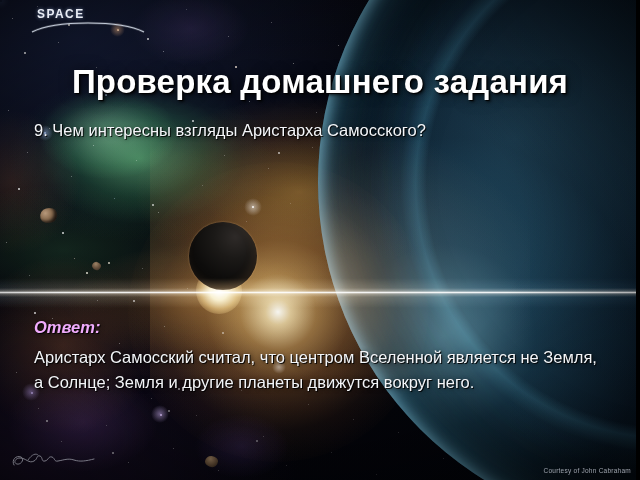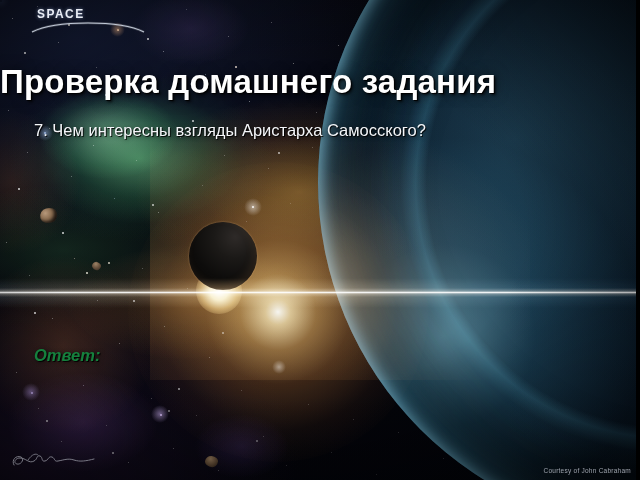--- a/index.html
+++ b/index.html
@@ -354,21 +354,21 @@
     height: 16px;
     overflow: hidden;
   }
 
   
   #title {
     position: absolute;
     left: 0;
     top: 40px;
     width: 640px;
-    text-align: left;
+    text-align: center;
     font-family: "Liberation Sans", sans-serif;
     font-weight: bold;
     font-size: 33px;
     line-height: 40px;
     color: #ffffff;
     text-shadow:
       1px 1px 0 rgba(0,0,0,0.85),
       2px 2px 3px rgba(0,0,0,0.75),
       0 0 14px rgba(0,0,0,0.55);
     letter-spacing: 0.2px;
@@ -396,25 +396,24 @@
     left: 34px;
     top: 316px;
     width: 570px;
   }
   #answer-label {
     font-family: "Liberation Sans", sans-serif;
     font-weight: bold;
     font-style: italic;
     font-size: 16.5px;
     line-height: 22px;
-    color: #15803d;
+    color: #f0abfc;
     text-shadow:
       1px 1px 0 rgba(0,0,0,0.85),
       1px 1px 4px rgba(0,0,0,0.70);
-    margin-top: 28px;
   }
   #answer-text {
     margin-top: 7px;
     font-family: "Liberation Sans", sans-serif;
     font-size: 16.5px;
     line-height: 25px;
     color: #f3f5f8;
     text-shadow:
       1px 1px 0 rgba(0,0,0,0.82),
       1px 1px 4px rgba(0,0,0,0.70);
@@ -490,24 +489,25 @@
       <div id="brand-arc">
         <svg width="116" height="16" viewBox="0 0 116 16" fill="none">
           <path d="M2 14 C 26 2, 90 2, 114 14" stroke="#cfd9ea" stroke-width="1.1" fill="none" opacity="0.85"></path>
           <path d="M2 14 C 26 2, 90 2, 114 14" stroke="#ffffff" stroke-width="2.4" fill="none" opacity="0.18"></path>
         </svg>
       </div>
     </div>
 
     <h1 id="title">Проверка домашнего задания</h1>
 
-    <div id="question">7. Чем интересны взгляды Аристарха Самосского?</div>
+    <div id="question">9. Чем интересны взгляды Аристарха Самосского?</div>
 
     <div id="answer-block">
       <div id="answer-label">Ответ:</div>
+      <div id="answer-text">Аристарх Самосский считал, что центром Вселенной является не Земля, а Солнце; Земля и другие планеты движутся вокруг него.</div>
     </div>
 
     <div id="signature">
       <svg width="92" height="24" viewBox="0 0 92 24" fill="none">
         <path d="M6 17 C 3 12, 8 7, 13 9 C 17 11, 13 17, 9 16 C 5 15, 7 10, 12 10
                  C 18 10, 21 16, 26 13 C 30 11, 28 7, 32 8 C 35 9, 33 14, 37 13
                  C 41 12, 40 8, 44 9 C 47 10, 46 14, 50 13 C 56 12, 60 10, 66 12
                  C 72 14, 78 13, 86 11" stroke="#cfd3dd" stroke-width="1" fill="none" stroke-linecap="round"></path>
         <path d="M20 12 C 24 6, 28 5, 30 7" stroke="#cfd3dd" stroke-width="0.9" fill="none" stroke-linecap="round"></path>
       </svg>

